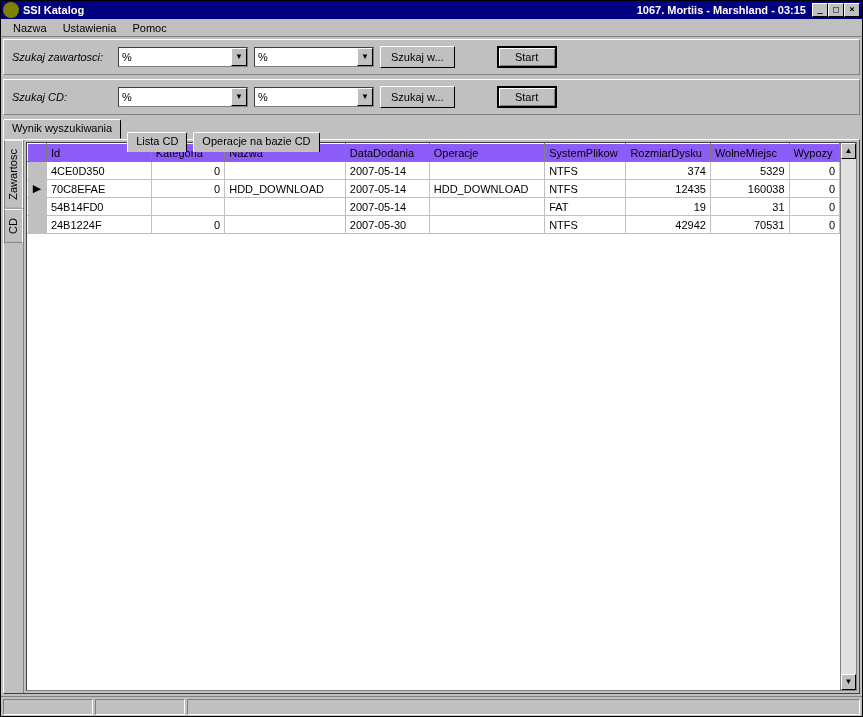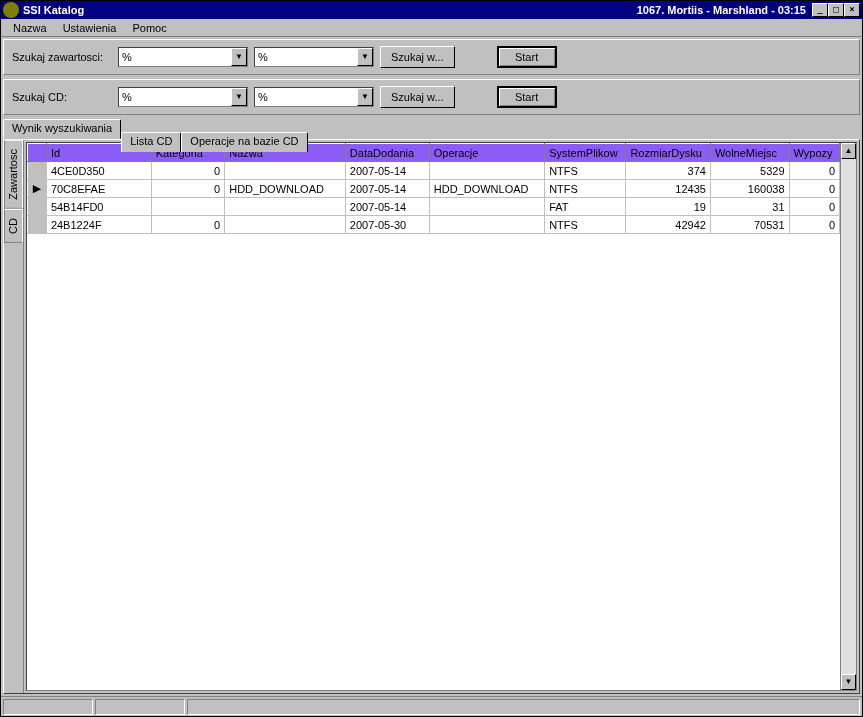--- a/index.html
+++ b/index.html
@@ -70,21 +70,21 @@
 .search-row {
   display: flex;
   align-items: center;
   gap: 6px;
   padding: 6px 8px;
   border: 1px solid #808080;
   border-top-color: #fff;
   border-left-color: #fff;
   margin: 2px;
 }
-.search-row label { width: 100px; }
+.search-row label { width: 100px; font-style: italic; }
 .combo {
   display: inline-flex;
   align-items: center;
   background: #fff;
   border: 1px solid #808080;
   border-top-color: #404040;
   border-left-color: #404040;
   height: 20px;
 }
 .combo input {
@@ -129,20 +129,21 @@
   margin: 2px;
   display: flex;
   flex-direction: column;
   min-height: 0;
 }
 .tabs-strip {
   display: flex;
   height: 20px;
   position: relative;
   z-index: 2;
+  gap: 6px;
 }
 .tab {
   border: 1px solid #fff;
   border-right-color: #000;
   border-bottom: none;
   background: #c0c0c0;
   padding: 2px 8px;
   border-radius: 2px 2px 0 0;
   margin-right: 0;
   position: relative;

